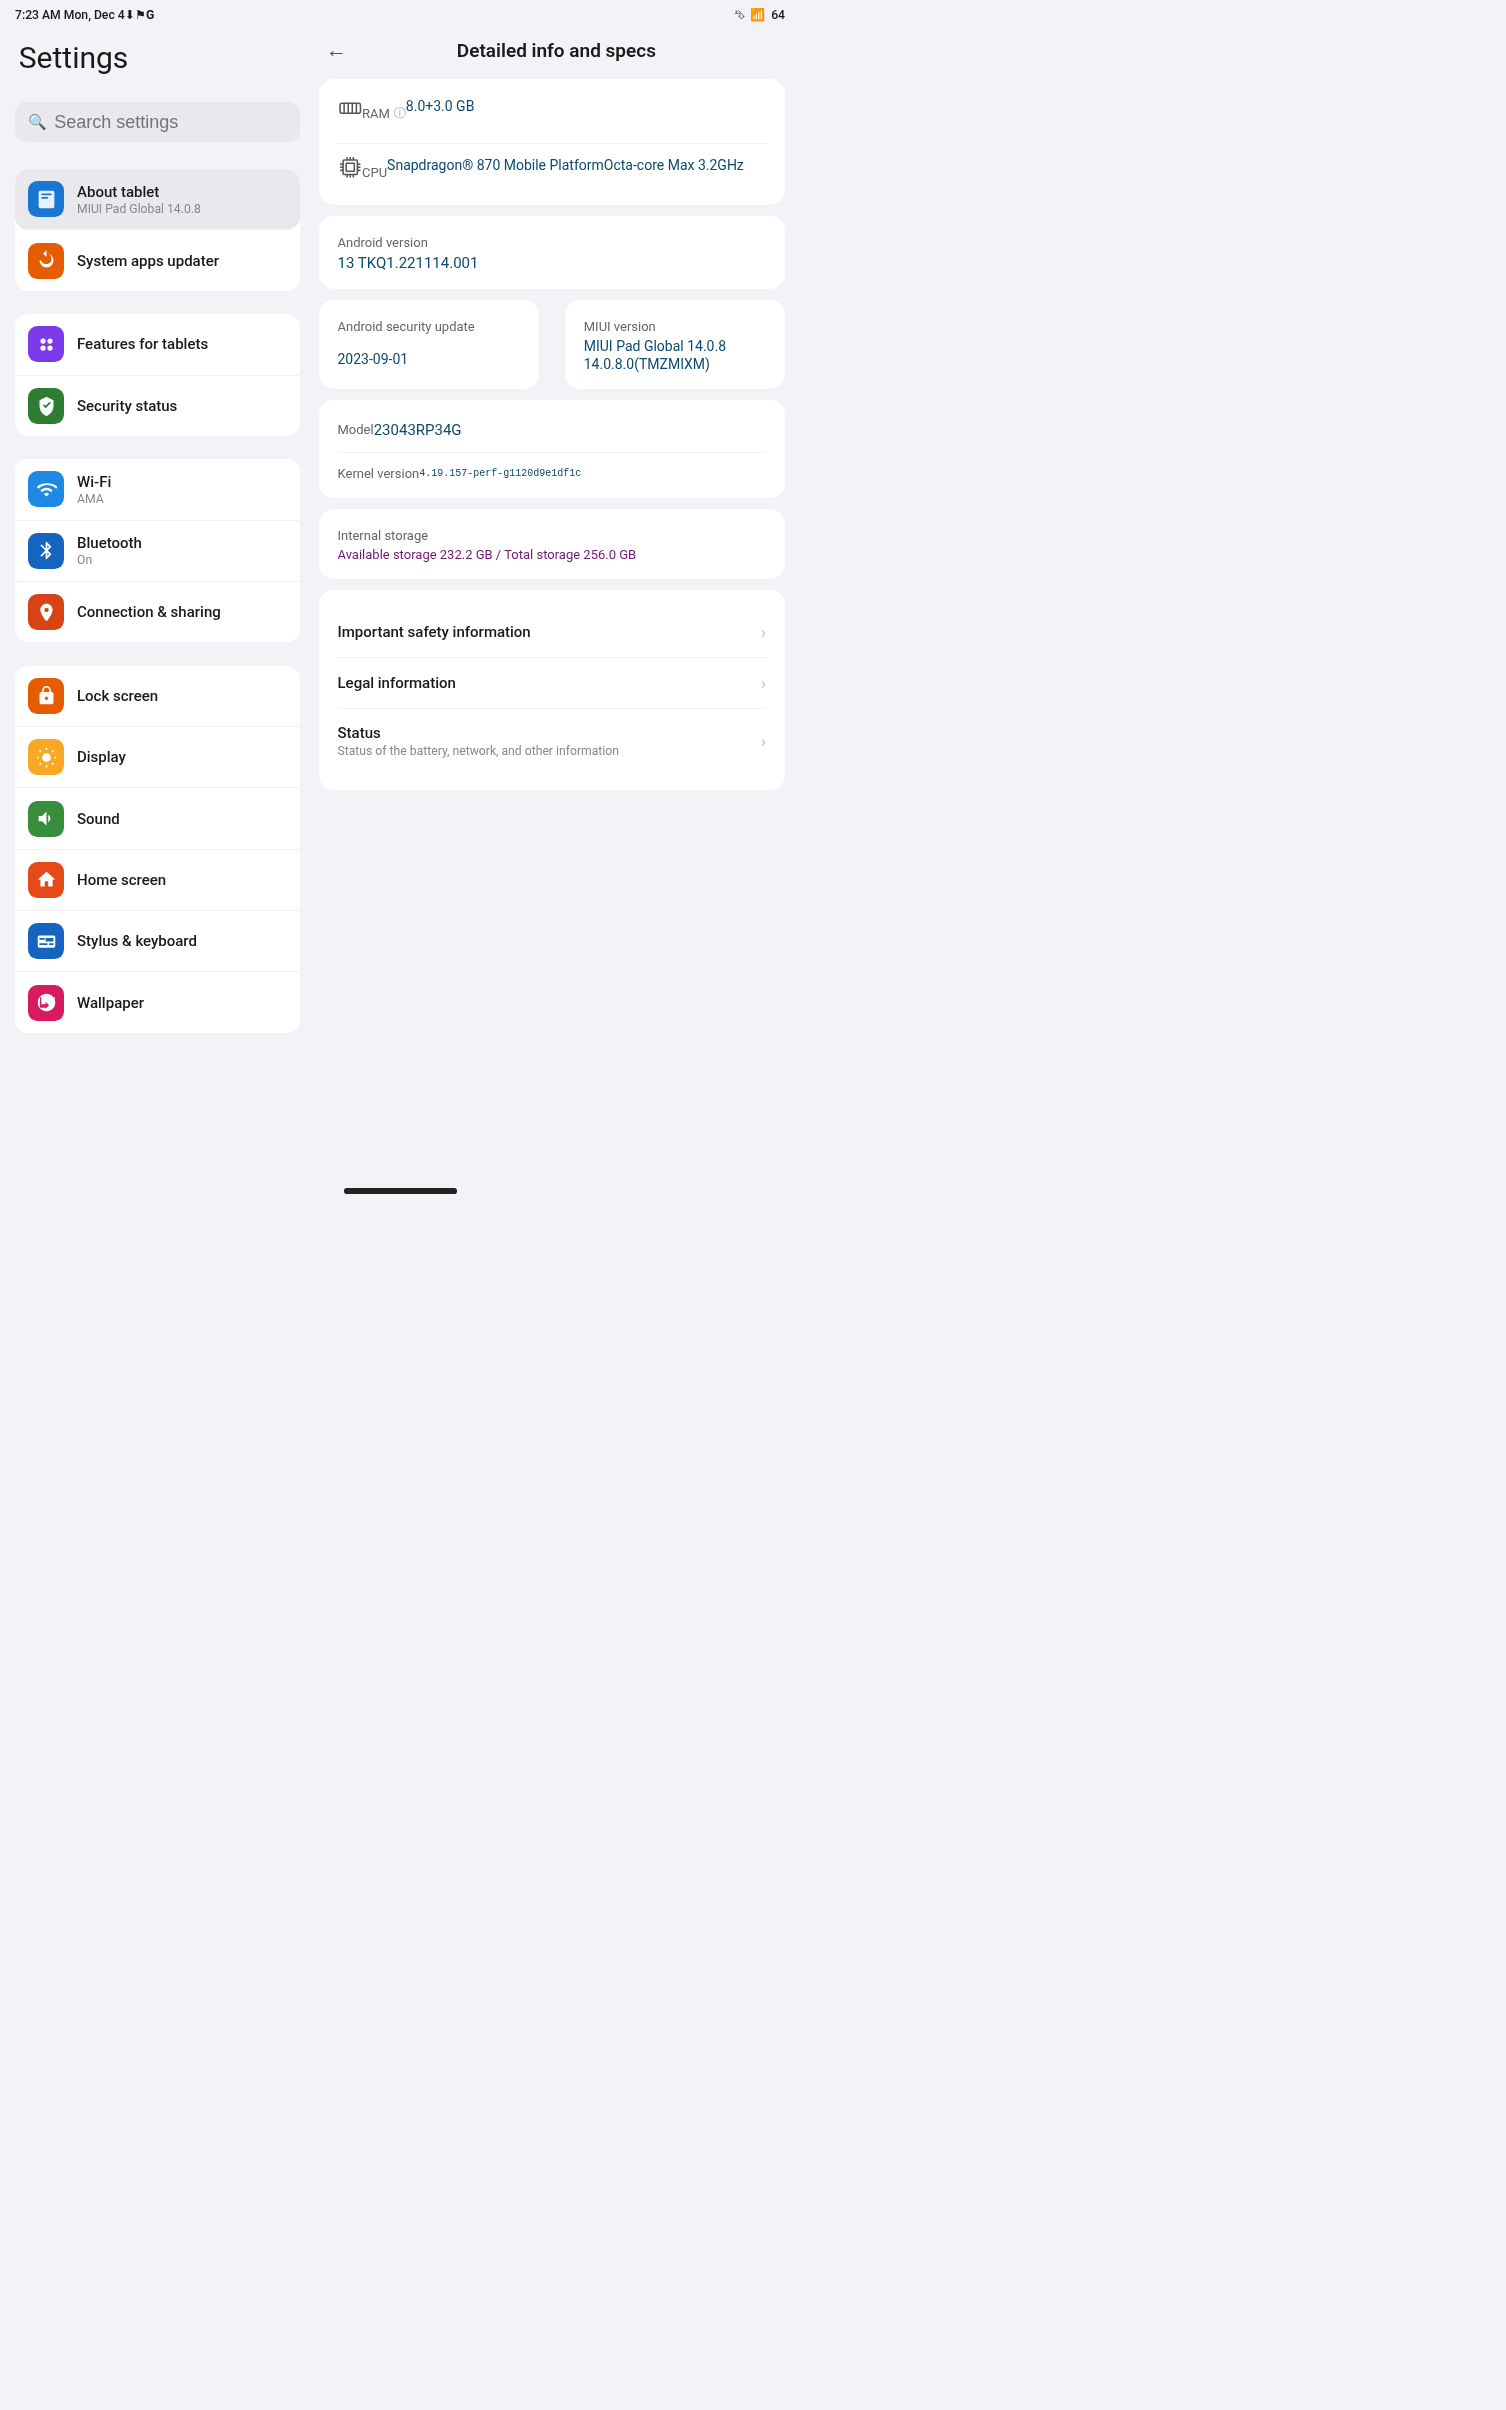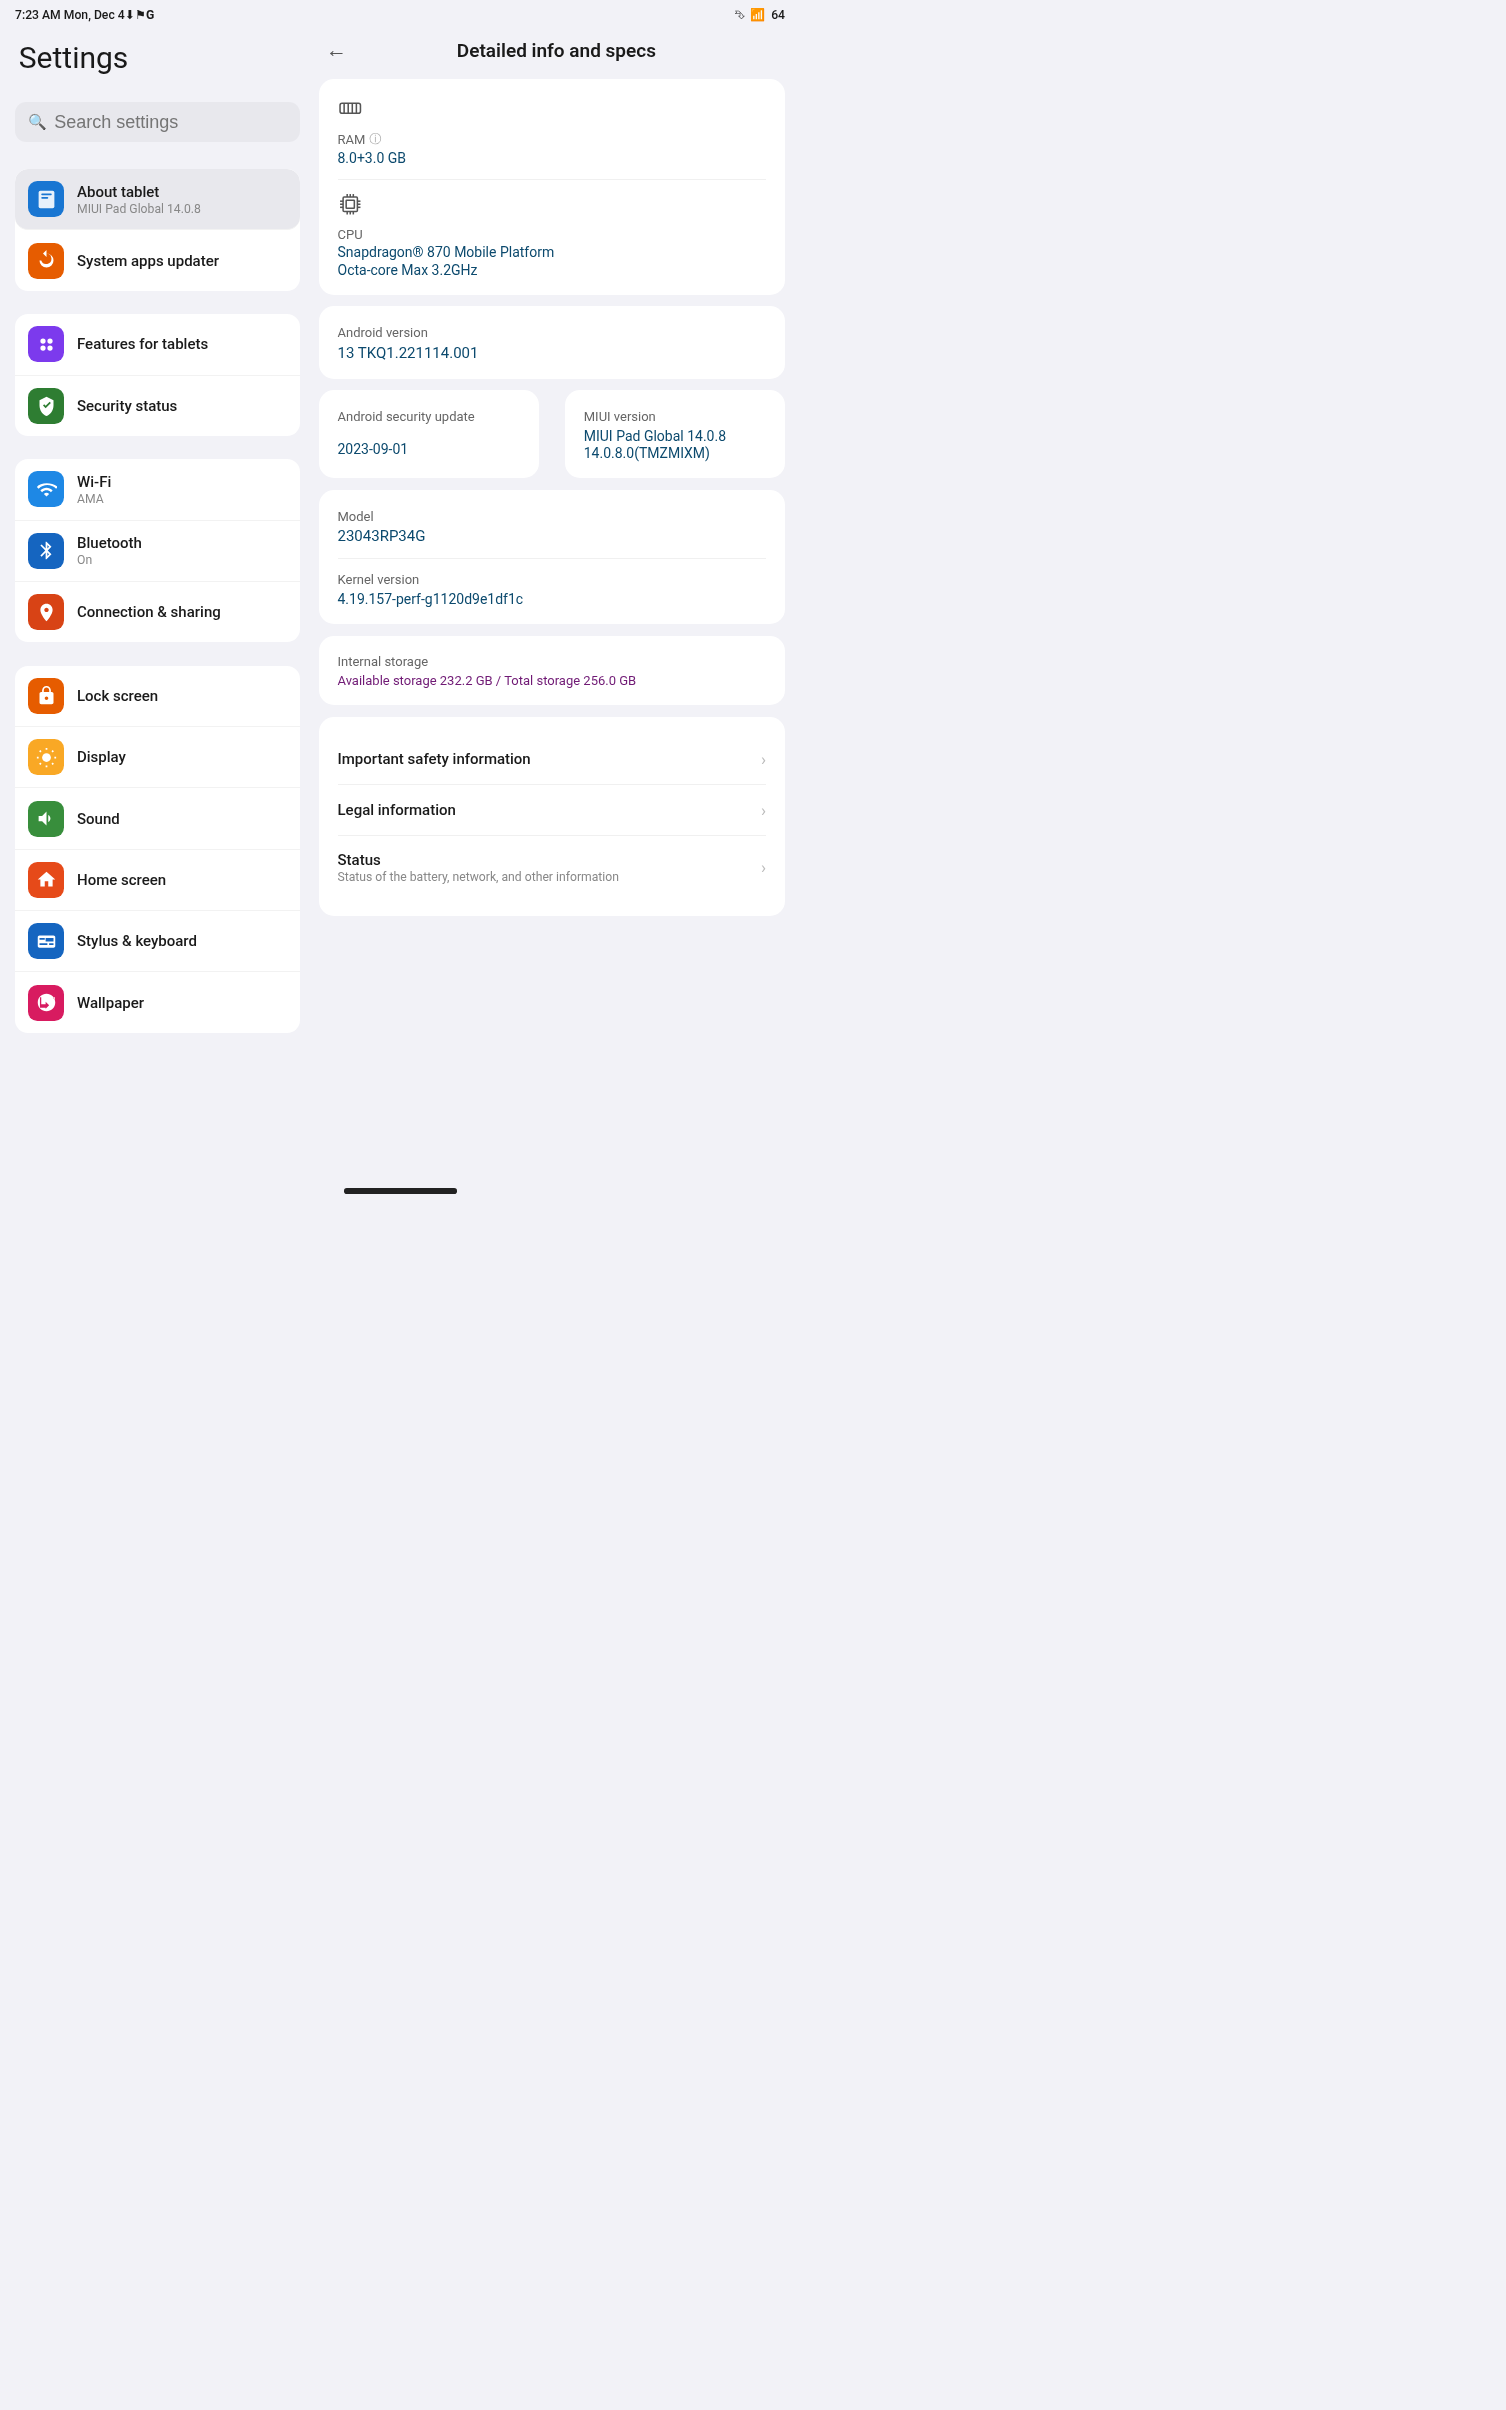--- a/index.html
+++ b/index.html
@@ -138,21 +138,21 @@
 
     .info-card {
       background: #fff;
       border-radius: 15px;
       padding: 17px 19px;
       margin-bottom: 11.3px;
     }
 
     .info-row {
       display: flex;
-      flex-direction: column;
+      flex-direction: row;
       margin-bottom: 13px;
     }
     .info-row:last-child { margin-bottom: 0; }
     .info-icon { font-size: 21px; margin-bottom: 3.8px; color: #555; }
     .info-label { font-size: 13px; color: #666; margin-top: 1.9px; display: flex; align-items: center; gap: 3.8px; }
     .info-value { font-size: 14px; color: #0c4a6e; margin-top: 1.9px; }
     .info-divider { height: 0.9px; background: #f0f0f0; margin: 11.3px 0; }
 
     .two-col {
       display: flex;
@@ -450,21 +450,21 @@
     </div>
 
     <div class="info-card">
       <div class="info-row">
         <div class="info-label">Model</div>
         <div class="info-value" style="font-size:15px;margin-top:3.8px;">23043RP34G</div>
       </div>
       <div class="info-divider"></div>
       <div class="info-row">
         <div class="info-label">Kernel version</div>
-        <div class="info-value" style="font-size:14px;margin-top:3.8px;">4.19.157-perf-g1120d9e1df1c</div>
+        <div class="info-value" style="font-size:10px;margin-top:3.8px;font-family:Liberation Mono, monospace;">4.19.157-perf-g1120d9e1df1c</div>
       </div>
     </div>
 
     <div class="info-card">
       <div class="info-label">Internal storage</div>
       <div class="info-value" style="font-size:13px;margin-top:3.8px;color:#701a75;">Available storage  232.2 GB / Total storage  256.0 GB</div>
     </div>
 
     <div class="info-card">
       <div class="link-row">

